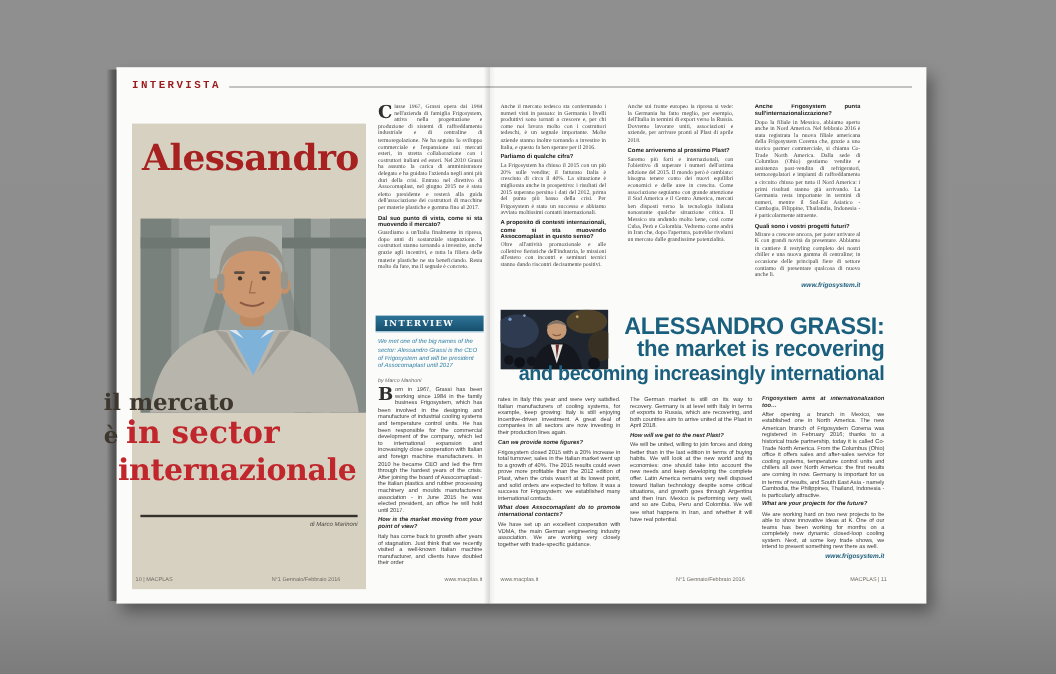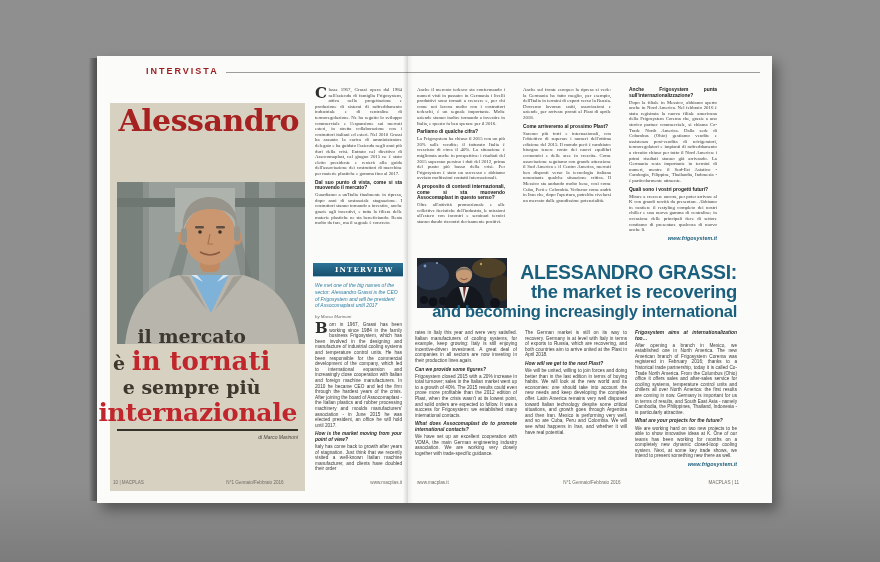--- a/index.html
+++ b/index.html
@@ -12,30 +12,30 @@
   .abs{position:absolute;}
   
   .sheet{left:97px;top:56px;width:675px;height:447px;background:#fbfbf9;
          box-shadow:5px 7px 12px rgba(0,0,0,.38);}
   .page-edge{left:-8px;top:2px;width:8px;height:443px;
          background:linear-gradient(90deg,#8a8a8a,#5e5e5e 60%,#4f4f4f);}
   .fold{left:306px;top:0;width:10px;height:447px;
          background:linear-gradient(90deg,rgba(0,0,0,0),rgba(0,0,0,.14) 48%,rgba(0,0,0,.05) 55%,rgba(0,0,0,0));}
   
   .sec-row{left:13px;top:10px;width:650px;display:flex;align-items:flex-end;gap:7px;}
-  .sec-label{font-family:Liberation Sans, sans-serif;font-size:9px;font-weight:bold;
-         letter-spacing:2px;color:#9b1c1f;margin-left:36px;}
+  .sec-label{font-family:Liberation Mono, monospace;font-size:9px;font-weight:bold;
+         letter-spacing:2px;color:#9b1c1f;}
   .sec-rule{flex:1;border-bottom:1px solid #9d9d9d;margin-bottom:3px;}
   
   .panel{left:13px;top:47px;width:195px;height:388px;background:#d7d1c2;}
-  .it-title{position:absolute;right:6px;top:1px;text-align:left;
+  .it-title{position:absolute;right:6px;top:13px;text-align:left;
          font-family:"DejaVu Serif",serif;font-weight:bold;
          font-size:30px;line-height:33px;color:#a6211f;letter-spacing:-.5px;}
   .photo1{position:absolute;left:7px;top:79px;width:188px;height:162px;}
-  .sub{position:absolute;right:8px;top:222px;text-align:center;
+  .sub{position:absolute;right:8px;top:222px;text-align:left;
          font-family:"DejaVu Serif",serif;font-weight:bold;color:#3d372e;}
   .sub .s1{font-size:19px;line-height:22px;}
   .sub .s2{font-size:19px;line-height:28px;}
   .sub .red{color:#c0262b;font-size:26px;}
   .sub .s3{font-size:19px;line-height:21px;}
   .sub .s4{font-size:25px;line-height:30px;color:#c0262b;letter-spacing:-.3px;padding-left:12px;}
   .rule2{position:absolute;left:7px;top:326px;width:181px;height:2px;background:#35322c;}
   .byline-it{position:absolute;right:7px;top:331px;font-size:5px;font-style:italic;color:#4a463e;}
   .stand{position:absolute;left:8px;top:341px;width:178px;
          font-family:"Liberation Serif",serif;font-size:8px;line-height:10.5px;color:#ae3a3c;}
@@ -53,21 +53,21 @@
   .c-itb{left:426px;top:31px;width:88px;height:170px;overflow:hidden;}
   .c-itc{left:532px;top:31px;width:88px;height:170px;overflow:hidden;}
   .weblink{display:block;text-align:right;font-weight:bold;font-style:italic;
          font-family:"Liberation Sans",sans-serif;font-size:5.4px;color:#1e5f7d;
          margin-top:3px;text-decoration:none;}
   
   .ibar{left:216px;top:207px;width:90px;height:14px;
          background:linear-gradient(#2d7498,#174f6d);
          border-bottom:1px solid #9cc4d8;color:#ffffff;
          font-family:"DejaVu Serif",serif;font-weight:bold;font-size:7px;
-         line-height:14px;letter-spacing:1.2px;padding-left:22px;box-sizing:border-box;}
+         line-height:14px;letter-spacing:1.2px;padding-left:7px;box-sizing:border-box;}
   .intro{left:218px;top:226px;width:85px;font-style:italic;color:#2e7fa6;
          font-size:5px;line-height:6.8px;}
   .byline-en{left:218px;top:258px;font-size:4.4px;font-style:italic;color:#666;}
   .c-en0{left:218px;top:266px;width:87px;height:150px;overflow:hidden;}
   .photo2{left:320px;top:202px;width:90px;height:50px;}
   .en-title{left:318px;top:206px;width:322px;text-align:right;color:#1a5f7d;
          font-weight:bold;letter-spacing:-.3px;transform:scaleX(.97);transform-origin:100% 50%;}
   .en-title .l1{font-size:20px;line-height:20px;}
   .en-title .l2{font-size:19px;line-height:20px;}
   .en-title .l3{font-size:17px;line-height:19px;}
@@ -119,22 +119,21 @@
       <rect x="117" y="44" width="6" height="15" rx="3" fill="#97948c"></rect>
       <rect x="78" y="44" width="9" height="2.4" rx="1.2" fill="#5d4f43"></rect>
       <rect x="99" y="44" width="9" height="2.4" rx="1.2" fill="#5d4f43"></rect>
       <circle cx="83" cy="50" r="1.8" fill="#39302a"></circle>
       <circle cx="103" cy="50" r="1.8" fill="#39302a"></circle>
       <path d="M93 52 L91 62 L96 62" stroke="#a5714e" stroke-width="1.2" fill="none"></path>
       <path d="M83 70 Q93 76 103 70" stroke="#8a5a44" stroke-width="1.6" fill="none"></path>
     </svg>
     <div class="sub">
       <div class="s1">il mercato</div>
-      <div class="s2"><span>è</span> <span class="red">in tornati</span></div>
-      <div class="s3">e sempre più</div>
+      <div class="s2"><span>è</span> <span class="red">in sector</span></div>
       <div class="s4">internazionale</div>
     </div>
     <div class="rule2"></div>
     <div class="byline-it">di Marco Marinoni</div>
   </div>
 
   <div class="abs colit c-it1">
     <p class="t"><span class="dropcap">C</span><span>lasse 1967, Grassi opera dal 1984 nell'azienda di famiglia Frigosystem, attiva nella progettazione e produzione di sistemi di raffreddamento industriale e di centraline di termoregolazione. Ne ha seguito lo sviluppo commerciale e l'espansione sui mercati esteri, in stretta collaborazione con i costruttori italiani ed esteri. Nel 2010 Grassi ha assunto la carica di amministratore delegato e ha guidato l'azienda negli anni più duri della crisi. Entrato nel direttivo di Assocomaplast, nel giugno 2015 ne è stato eletto presidente e resterà alla guida dell'associazione dei costruttori di macchine per materie plastiche e gomma fino al 2017.</span></p>
     <p class="q">Dal suo punto di vista, come si sta muovendo il mercato?</p>
     <p class="t">Guardiamo a un'Italia finalmente in ripresa, dopo anni di sostanziale stagnazione. I costruttori stanno tornando a investire, anche grazie agli incentivi, e tutta la filiera delle materie plastiche ne sta beneficiando. Resta molto da fare, ma il segnale è concreto.</p>

